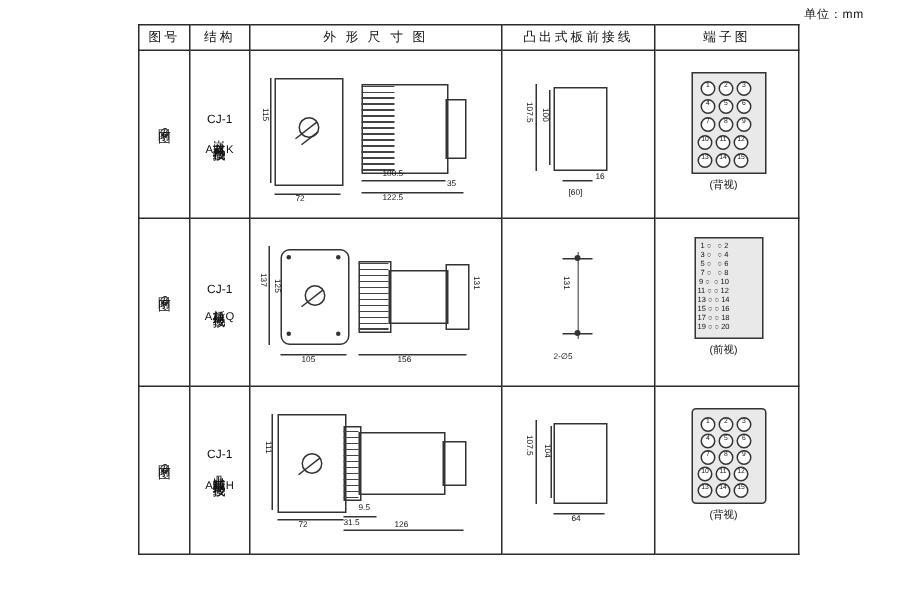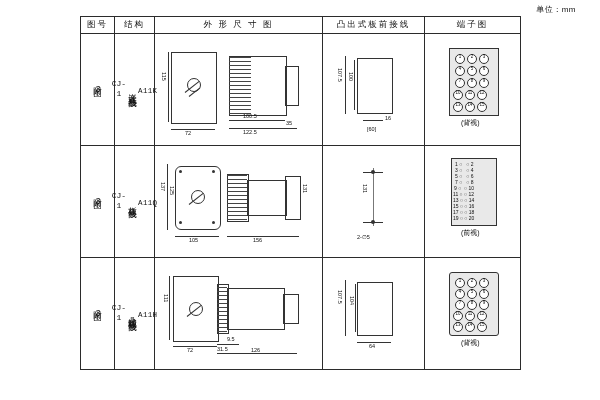--- a/index.html
+++ b/index.html
@@ -1,35 +1,35 @@
 <!DOCTYPE html>
 <html><head>
 <meta charset="utf-8">
 <style>
   html,body{margin:0;padding:0;background:#ffffff;}
   body{width:600px;height:400px;overflow:hidden;font-family:"Liberation Sans",sans-serif;color:#111;}
   .page{position:relative;width:600px;height:400px;background:#fff;}
 
   .unit{position:absolute;right:24px;top:4px;font-size:8px;color:#111;letter-spacing:.5px;}
 
-  table.main{position:absolute;left:80px;top:16px;border-collapse:collapse;width:440px;table-layout:fixed;border-radius:27px;}
+  table.main{position:absolute;left:92px;top:16px;border-collapse:collapse;width:440px;table-layout:fixed;border-radius:27px;}
   table.main th, table.main td{border:1px solid #2b2b2b;padding:0;}
   table.main th{font-weight:normal;font-size:8.5px;height:16px;background:#fff;letter-spacing:2px;}
   .col-num{width:34px;}
   .col-struct{width:40px;}
   .col-outline{width:168px;}
   .col-hole{width:102px;}
   .col-term{width:96px;}
 
   td.cell{vertical-align:middle;text-align:center;height:110px;position:relative;}
   .rowh{height:112px;}
 
   .vert{writing-mode:vertical-rl;text-orientation:upright;font-size:8.5px;line-height:12px;letter-spacing:1px;margin:0 auto;display:inline-block;}
   .vert-num{writing-mode:vertical-rl;text-orientation:upright;font-size:8.5px;line-height:13px;letter-spacing:2px;}
-  .struct-wrap{display:flex;flex-direction:row;align-items:center;justify-content:center;height:100%;font-size:7.5px;line-height:10px;font-family:Liberation Mono, monospace;}
+  .struct-wrap{display:flex;flex-direction:column;align-items:center;justify-content:center;height:100%;font-size:7.5px;line-height:10px;}
   .struct-top{font-size:8px;margin-bottom:2px;}
   .struct-bot{font-size:7.5px;margin-top:2px;letter-spacing:.3px;}
 
   .draw{position:relative;width:100%;height:100%;}
   .ln{position:absolute;background:#333;}
   .h{height:1px;}
   .v{width:1px;}
   .box{position:absolute;border:1px solid #333;}
   .lbl{position:absolute;font-size:5.5px;color:#111;white-space:nowrap;font-family:"Liberation Sans",sans-serif;}
   .lblv{position:absolute;font-size:5.5px;color:#111;white-space:nowrap;writing-mode:vertical-rl;}

